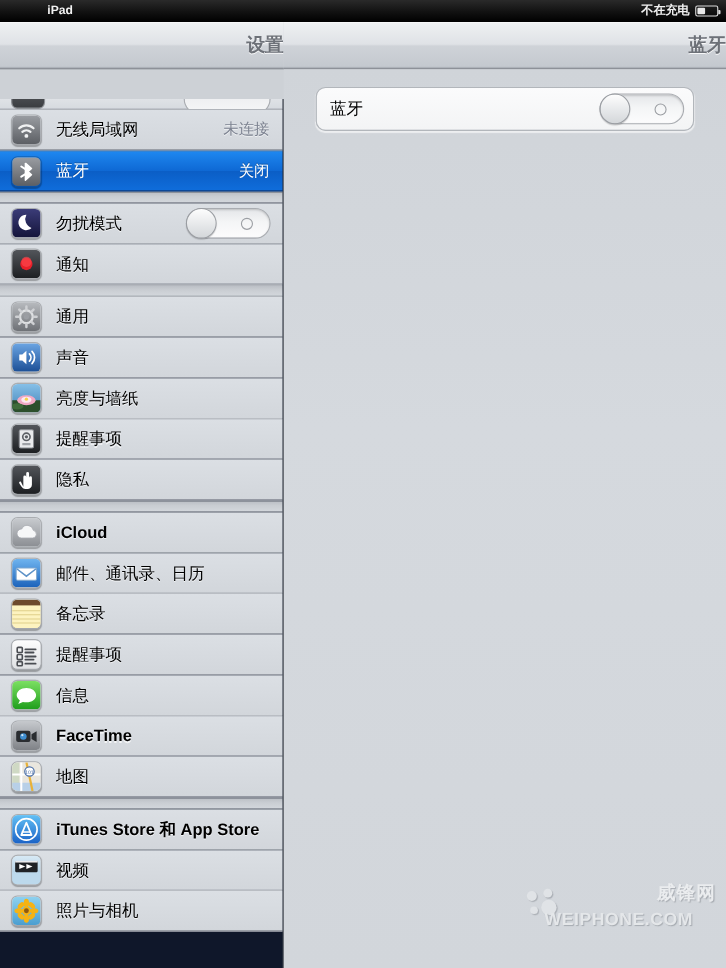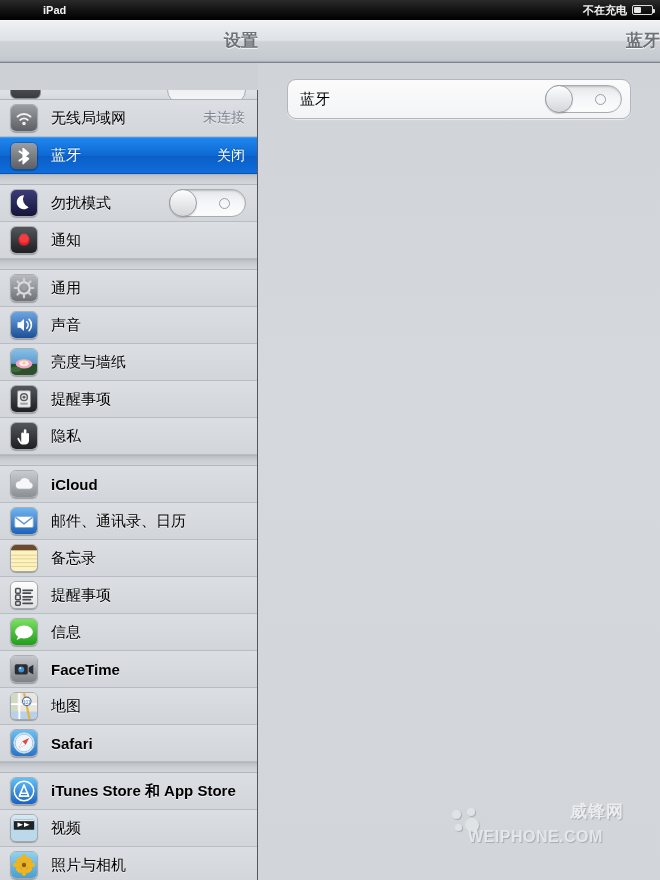--- a/index.html
+++ b/index.html
@@ -262,21 +262,21 @@
     color: #000;
   }
   .card-row .toggle {
     position: absolute;
     right: 8px; top: 5px;
   }
 
   
   .watermark {
     position: absolute;
-    right: 28px; bottom: 30px;
+    right: 1px; bottom: 30px;
     width: 180px; height: 52px;
     opacity: 0.55;
     pointer-events: none;
     user-select: none;
     margin-top: 16px;
   }
   .wm-cn {
     position: absolute;
     right: 8px; top: 2px;
     font-size: 17px;
@@ -628,38 +628,20 @@
                 <path d="M9 0v28M0 12h28"></path>
               </g>
               <g stroke="#e8b23a" stroke-width="2.2">
                 <path d="M14 0 L20 28"></path>
               </g>
               <circle cx="17" cy="9" r="4.6" fill="#ffffff" stroke="#4b6fa8" stroke-width="1.2"></circle>
               <text x="17" y="11.5" font-size="5" text-anchor="middle" fill="#4b6fa8" font-family="sans-serif">101</text>
             </svg>
           </span>
           <span class="row-label">地图</span>
-        </div>
-        <div class="row">
-          <span class="row-icon">
-            <svg viewBox="0 0 28 28" preserveAspectRatio="none">
-              <defs>
-                <linearGradient id="g_safari-icon" x1="0" y1="0" x2="0" y2="1">
-                  <stop offset="0" stop-color="#6cc0f0"></stop>
-                  <stop offset="1" stop-color="#2a74c8"></stop>
-                </linearGradient>
-              </defs>
-              <rect width="28" height="28" fill="url(#g_safari-icon)"></rect>
-              <circle cx="14" cy="14" r="11" fill="#eef6fc" stroke="#c3d8ea"></circle>
-              <circle cx="14" cy="14" r="9.5" fill="none" stroke="#9dc2e0" stroke-width="1"></circle>
-              <path d="M19.5 8.5 L12.2 12.2 L8.5 19.5 L15.8 15.8 Z" fill="#e8453c"></path>
-              <path d="M12.2 12.2 L15.8 15.8 L8.5 19.5 Z" fill="#f6f7f8"></path>
-            </svg>
-          </span>
-          <span class="row-label bold">Safari</span>
         </div>
         <div class="gap"></div>
         <div class="row">
           <span class="row-icon">
             <svg viewBox="0 0 28 28" preserveAspectRatio="none">
               <defs>
                 <linearGradient id="g_app-store-icon" x1="0" y1="0" x2="0" y2="1">
                   <stop offset="0" stop-color="#62c0f5"></stop>
                   <stop offset="1" stop-color="#1a62c6"></stop>
                 </linearGradient>

